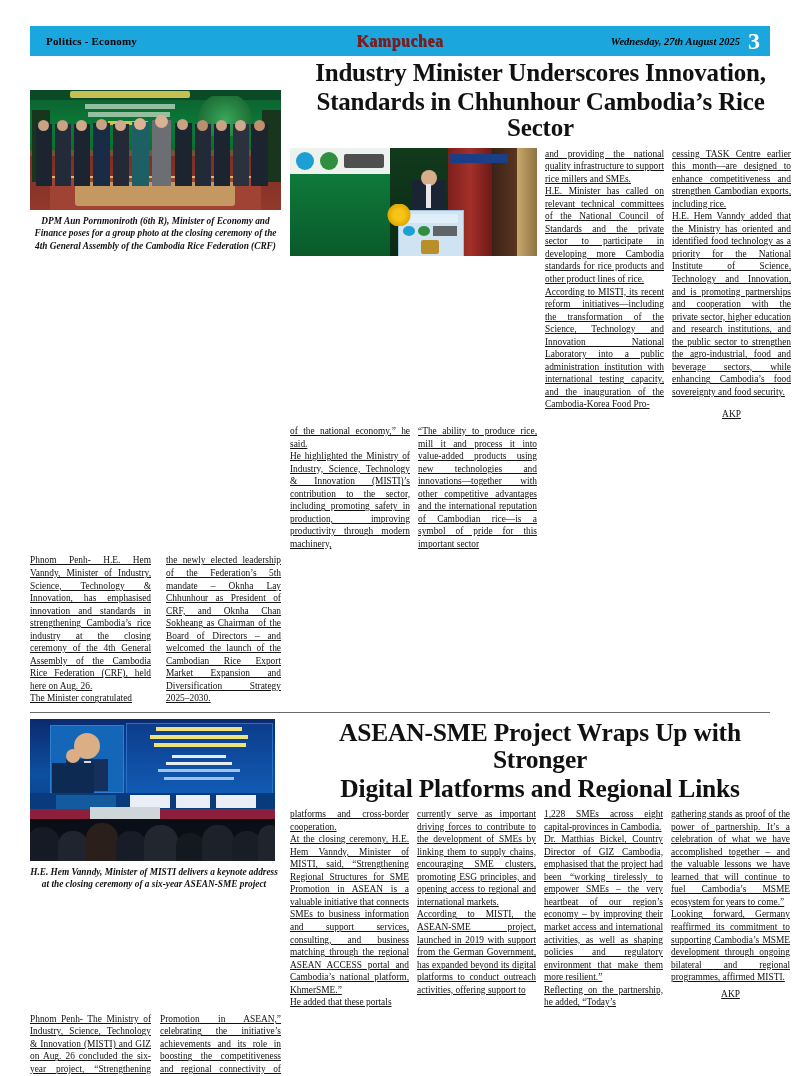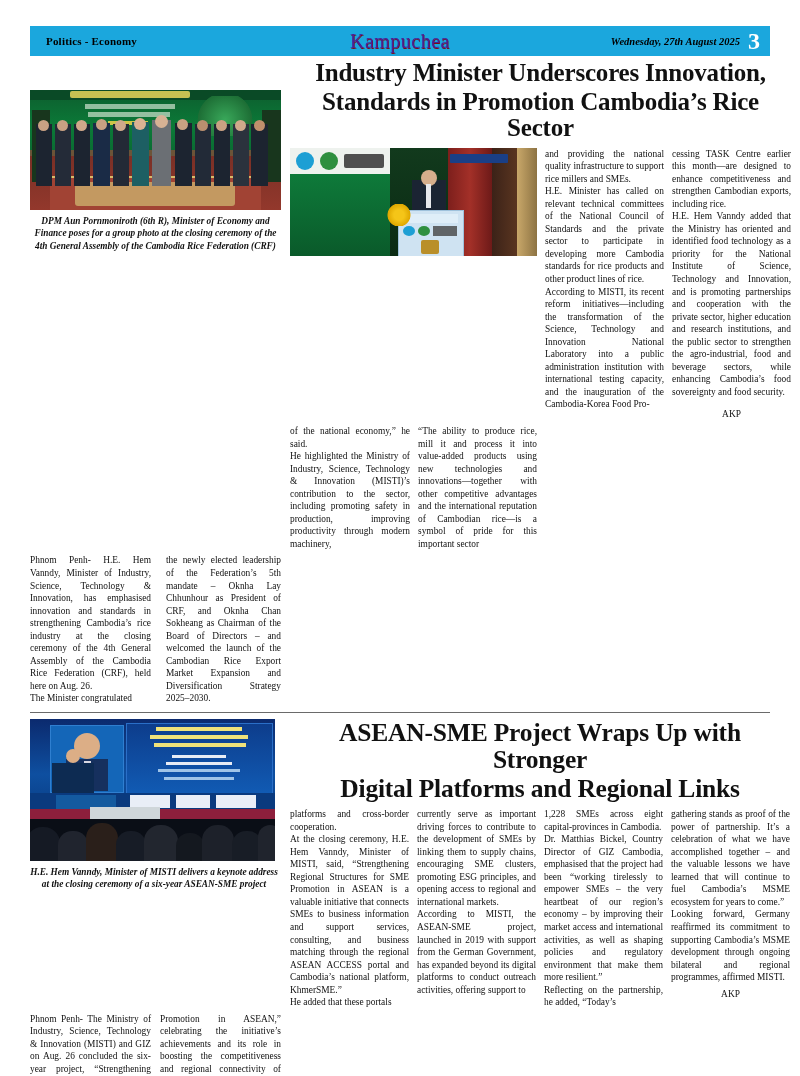--- a/index.html
+++ b/index.html
@@ -17,22 +17,22 @@
     display:flex;align-items:center;
   }
   .masthead-left{
     font-family:"Liberation Serif",serif;font-weight:bold;font-size:11px;
     color:#000;padding-left:16px;letter-spacing:.2px;white-space:nowrap;
   }
   .masthead-center{
     position:absolute;left:0;right:0;text-align:center;pointer-events:none;
   }
   .masthead-title{
-    font-family:"Liberation Serif",serif;font-weight:normal;font-size:20px;
-    color:#4c1d95;letter-spacing:.5px;
+    font-family:"Liberation Serif",serif;font-weight:bold;font-size:16px;
+    color:#7f1d1d;letter-spacing:.5px;
     text-shadow:0.5px 0.5px 0 #7a0f12;
     display:inline-block;line-height:1;
   }
   .masthead-right{
     margin-left:auto;display:flex;align-items:center;gap:8px;padding-right:10px;
   }
   .masthead-date{
     font-family:"Liberation Serif",serif;font-style:italic;font-weight:bold;
     font-size:10.5px;color:#000;white-space:nowrap;
   }
@@ -56,20 +56,21 @@
   .cap{
     font-family:"Liberation Serif",serif;font-style:italic;font-weight:bold;
     font-size:9.3px;line-height:1.32;text-align:center;color:#111;
   }
 
   
   .col{
     font-family:"Liberation Serif",serif;font-size:9.4px;line-height:1.335;
     text-align:justify;text-justify:inter-word;color:#111;
     hyphens:manual;
+    text-decoration:underline;
   }
   .byline{text-align:center;margin-top:6px;font-size:9.4px;}
 
   .rule{border-top:1px solid #6a6a6a;}
 
   
   .row{display:flex;}
 </style>
 </head>
 <body>
@@ -130,21 +131,21 @@
           <div style="left:203px;top:34px;width:16px;height:62px;background:#2b323d;"></div>
           <div style="left:205px;top:30px;width:11px;height:11px;border-radius:50%;background:#cfa98b;"></div>
           <div style="left:221px;top:34px;width:17px;height:62px;background:#1c2430;"></div>
           <div style="left:224px;top:30px;width:11px;height:11px;border-radius:50%;background:#c08f6c;"></div>
         </div>
         <div class="cap" style="margin-top:5px;width:251px;">DPM Aun Pornmoniroth (6th R), Minister of Economy and Finance poses for a group photo at the closing ceremony of the 4th General Assembly of the Cambodia Rice Federation (CRF)</div>
       </div>
 
       <div style="flex:1;padding-left:9px;">
         <div class="headline hl-a1">Industry Minister Underscores Innovation,</div>
-        <div class="headline hl-a1" style="margin-top:2px;">Standards in Promotion Cambodia’s Rice Sector</div>
+        <div class="headline hl-a1" style="margin-top:2px;">Standards in Chhunhour Cambodia’s Rice Sector</div>
 
         <div style="display:flex;gap:8px;margin-top:6px;">
 
           <div style="width:247px;flex:0 0 247px;">
             <div class="photo" style="position:relative;width:247px;height:108px;background:#2a1a14;">
               <div style="left:0;top:0;width:100px;height:108px;background:#eef2ee;"></div>
               <div style="left:0;top:26px;width:100px;height:82px;background:linear-gradient(180deg,#0e7a3a,#0a5a2a);"></div>
               <div style="left:6px;top:4px;width:18px;height:18px;border-radius:50%;background:#1d9fd4;"></div>
               <div style="left:30px;top:4px;width:18px;height:18px;border-radius:50%;background:#2f8f3f;"></div>
               <div style="left:54px;top:6px;width:40px;height:14px;background:#333;opacity:.85;border-radius:2px;"></div>

